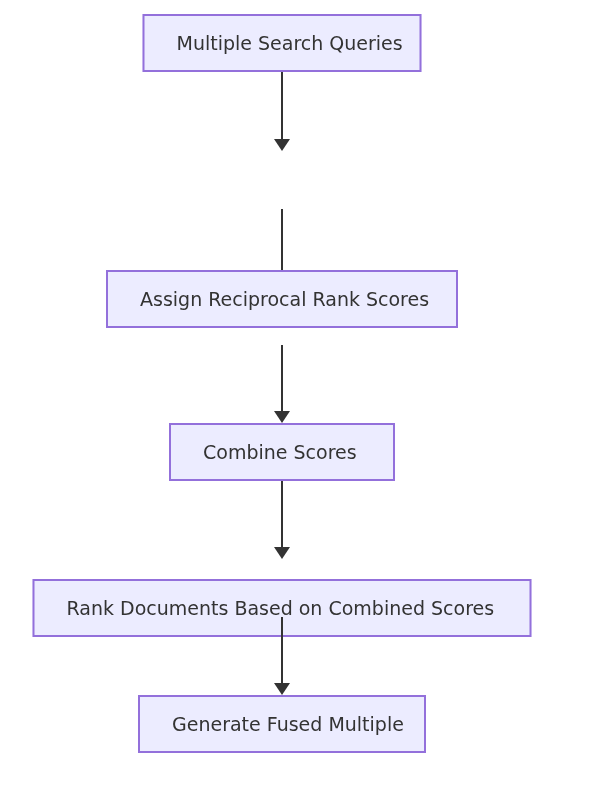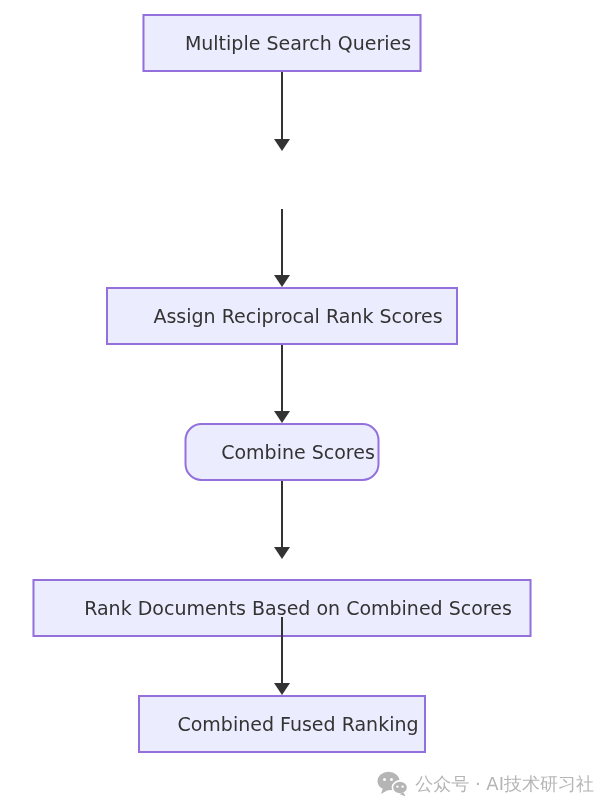--- a/index.html
+++ b/index.html
@@ -22,30 +22,30 @@
   }
   .node {
     position: absolute;
     left: 282px;
     transform: translateX(-50%);
     height: 58px;
     background: var(--node-fill);
     border: 2px solid var(--node-border);
     display: flex;
     align-items: center;
-    justify-content: center;
+    justify-content: flex-start;
     color: var(--node-text);
     font-size: 19px;
     white-space: nowrap;
     padding-left: 32px;
   }
   .node1 { top: 14px;  width: 279px; }
   .node2 { top: 151px; width: 243px; }
-  .node3 { top: 287px; width: 352px; }
-  .node4 { top: 423px; width: 195px; border-radius: 17px; }
+  .node3 { top: 270px; width: 352px; }
+  .node4 { top: 423px; width: 226px; }
   .node5 { top: 559px; width: 499px; margin-top: 20px; }
   .node6 { top: 695px; width: 288px; }
 
   .arrow {
     position: absolute;
     left: 282px;
     transform: translateX(-50%);
     width: 16px;
     display: flex;
     flex-direction: column;
@@ -123,34 +123,17 @@
   <div class="node node5">
     <span>Rank Documents Based on Combined Scores</span>
   </div>
 
   <div class="arrow arrow5">
     <div class="line"></div>
     <div class="head"></div>
   </div>
 
   <div class="node node6">
-    <span>Combined Fused Ranking</span>
+    <span>Generate Fused Multiple</span>
   </div>
 
-  <div class="watermark">
-    <svg width="31" height="26" viewBox="0 0 31 26" aria-hidden="true">
-      <g fill="#b5b5b5">
-        <ellipse cx="11.5" cy="10" rx="11" ry="9.3"></ellipse>
-        <path d="M6 17 L4 23 L11 19 Z"></path>
-        <ellipse cx="23" cy="16.5" rx="7.6" ry="6.6" stroke="#ffffff" stroke-width="1.6"></ellipse>
-        <path d="M26.5 21.5 L28.5 25.5 L22.5 23 Z"></path>
-      </g>
-      <g fill="#ffffff">
-        <circle cx="7.5" cy="8.6" r="1.5"></circle>
-        <circle cx="14.5" cy="8.6" r="1.5"></circle>
-        <circle cx="20.4" cy="15.6" r="1.2"></circle>
-        <circle cx="25.6" cy="15.6" r="1.2"></circle>
-      </g>
-    </svg>
-    <span>公众号 · AI技术研习社</span>
-  </div>
 
 </div>
 
 </body></html>

